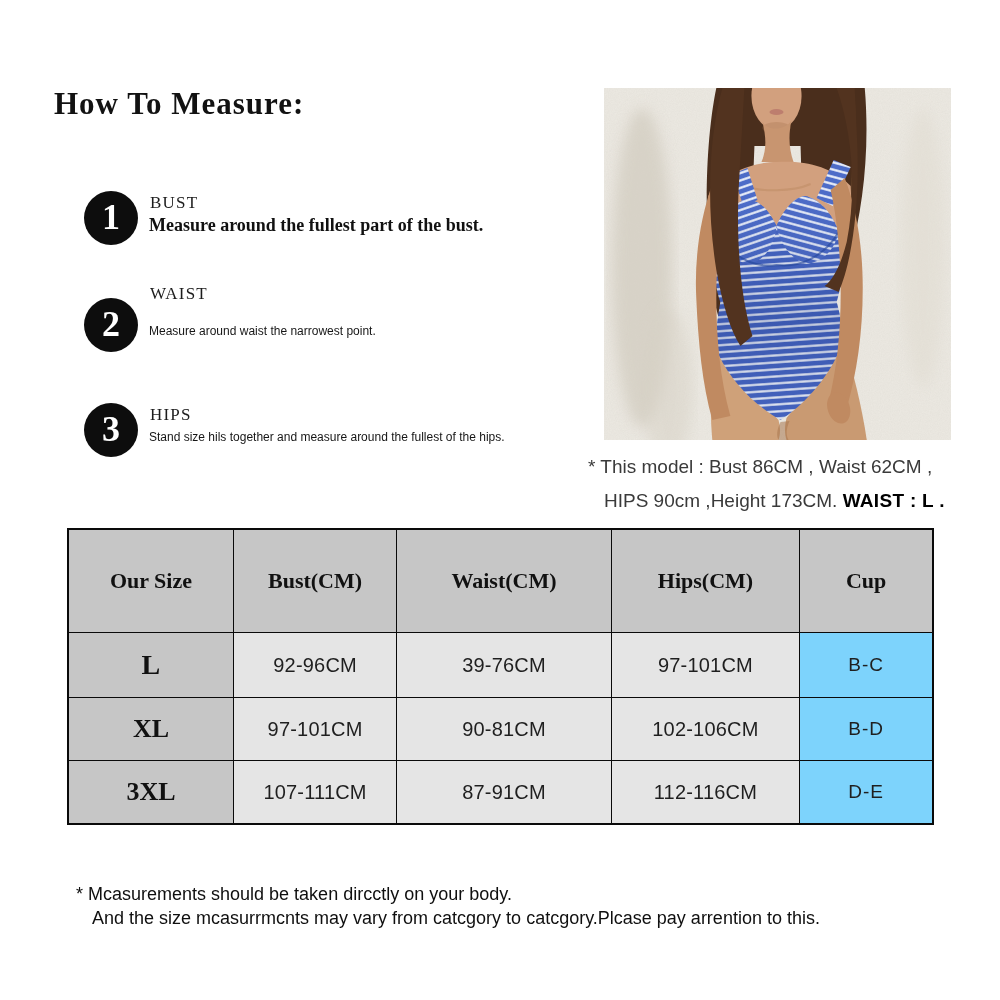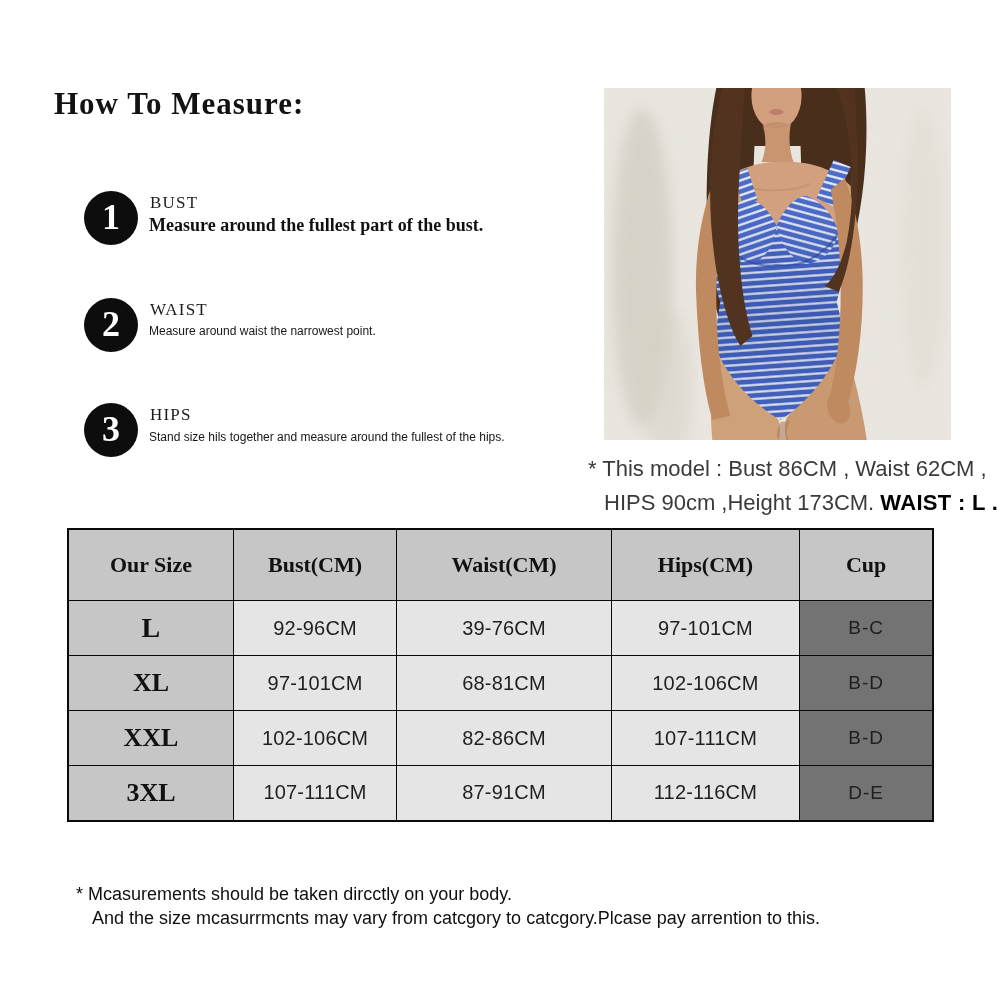--- a/index.html
+++ b/index.html
@@ -21,36 +21,36 @@
                    white-space:nowrap;}
   .step-desc-sans{font-family:"Liberation Sans",sans-serif;font-size:12px;color:#161616;
                   line-height:23px;}
   .nowrap{white-space:nowrap;}
 
   
   .photo{left:604px;top:88px;width:347px;height:352px;}
   .photo svg{display:block;width:100%;height:100%;}
 
   
-  .model-line{font-family:"Liberation Sans",sans-serif;font-size:22px;color:#3a3a3a;
+  .model-line{font-family:"Liberation Sans",sans-serif;font-size:19px;color:#3a3a3a;
               white-space:nowrap;text-align:right;}
   .model-bold{font-weight:800;color:#000;letter-spacing:0.3px;}
 
   
   table.size{border-collapse:collapse;table-layout:fixed;width:867px;
              border:2px solid #0a0a0a;}
   table.size th,table.size td{border:1.6px solid #0a0a0a;text-align:center;vertical-align:middle;
-                              padding:0;overflow:hidden;}
+                              padding:16px;overflow:hidden;}
   th.hdr{background:#c6c6c6;font-family:"Liberation Serif",serif;font-weight:700;
          font-size:22px;color:#111;height:70px;}
   td.sizecol{background:#c6c6c6;font-family:"Liberation Serif",serif;font-weight:700;
              font-size:26px;color:#111;}
   td.val{background:#e5e5e5;font-family:"Liberation Sans",sans-serif;font-size:20px;color:#1f1f1f;
          letter-spacing:0.2px;}
-  td.cup{background:#737373;font-family:"Liberation Sans",sans-serif;font-size:19px;color:#1f1f1f;
+  td.cup{background:#7dd3fc;font-family:"Liberation Sans",sans-serif;font-size:19px;color:#1f1f1f;
          letter-spacing:1px;}
   tr.bodyrow{height:55px;}
 
   
   .foot{font-family:"Liberation Sans",sans-serif;font-size:18px;color:#0f0f0f;white-space:nowrap;}
 </style>
 </head>
 <body>
 
 <div class="canvas">
@@ -59,21 +59,21 @@
 
   <div class="abs step-circle" style="left:84px;top:191px;">
     <span class="step-num">1</span>
   </div>
   <div class="abs step-label" style="left:150px;top:193px;text-align:center;">BUST</div>
   <div class="abs step-desc-serif" style="left:149px;top:215px;">Measure around the fullest part of the bust.</div>
 
   <div class="abs step-circle" style="left:84px;top:298px;">
     <span class="step-num">2</span>
   </div>
-  <div class="abs step-label" style="left:150px;top:300px;">WAIST</div>
+  <div class="abs step-label" style="left:150px;top:284px;">WAIST</div>
   <div class="abs step-desc-sans nowrap" style="left:149px;top:320px;">Measure around waist the narrowest point.</div>
 
   <div class="abs step-circle" style="left:84px;top:403px;">
     <span class="step-num">3</span>
   </div>
   <div class="abs step-label" style="left:150px;top:405px;">HIPS</div>
   <div class="abs step-desc-sans" style="left:149px;top:426px;width:392px;">Stand size hils together and measure around the fullest of the hips.</div>
 
   <div class="abs photo">
     <svg viewBox="0 0 346 352" preserveAspectRatio="none">
@@ -199,29 +199,22 @@
     <tr class="bodyrow">
       <td class="sizecol" style="font-size:28px;">L</td>
       <td class="val">92-96CM</td>
       <td class="val">39-76CM</td>
       <td class="val">97-101CM</td>
       <td class="cup">B-C</td>
     </tr>
     <tr class="bodyrow">
       <td class="sizecol">XL</td>
       <td class="val">97-101CM</td>
-      <td class="val">68-81CM</td>
+      <td class="val">90-81CM</td>
       <td class="val">102-106CM</td>
-      <td class="cup">B-D</td>
-    </tr>
-    <tr class="bodyrow">
-      <td class="sizecol">XXL</td>
-      <td class="val">102-106CM</td>
-      <td class="val">82-86CM</td>
-      <td class="val">107-111CM</td>
       <td class="cup">B-D</td>
     </tr>
     <tr class="bodyrow">
       <td class="sizecol">3XL</td>
       <td class="val">107-111CM</td>
       <td class="val">87-91CM</td>
       <td class="val">112-116CM</td>
       <td class="cup">D-E</td>
     </tr>
   </tbody>

